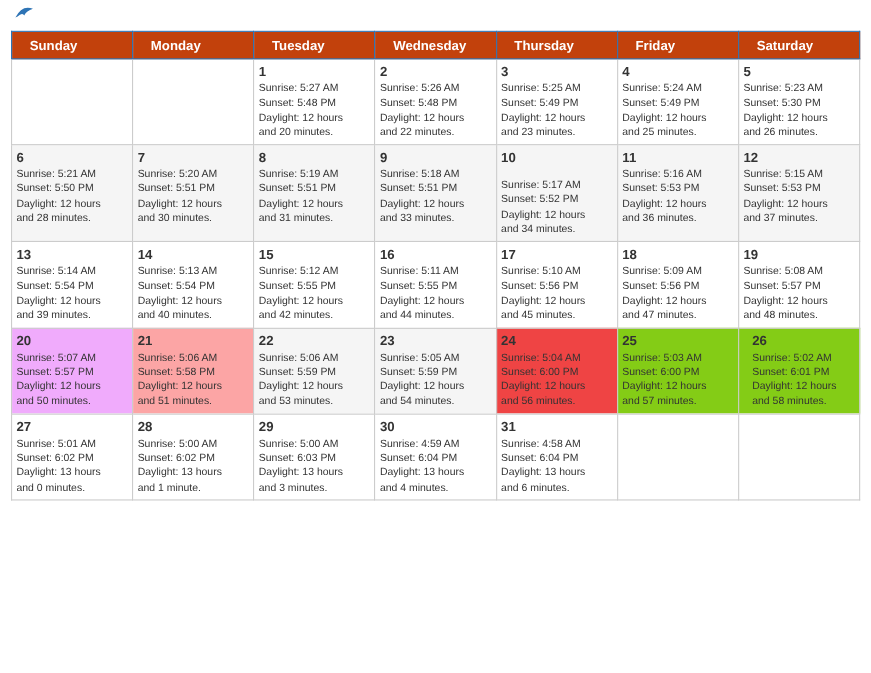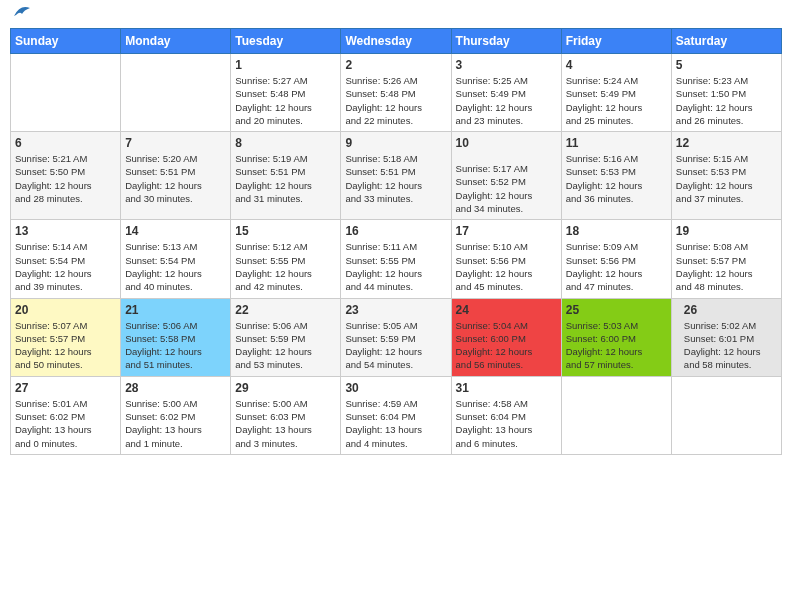--- a/index.html
+++ b/index.html
@@ -40,25 +40,25 @@
     .location-title {
       font-size: 16px;
       color: #555;
     }
     .calendar {
       width: 100%;
       border-collapse: collapse;
       border: 1px solid #ccc;
     }
     .calendar th {
-      background-color: #3b82f6;
+      background-color: #c2410c;
       color: #fff;
       font-size: 12px;
       font-weight: bold;
-      padding: 5px 4px;
+      padding: 5px 16px;
       text-align: left;
       border: 1px solid #2e74b5;
     }
     .calendar td {
       width: 14.28%;
       vertical-align: top;
       border: 1px solid #ccc;
       padding: 4px 4px;
       font-size: 10px;
       color: #333;
@@ -143,21 +143,21 @@
         <td>
           <span class="day-num">4</span>
           <div class="day-info" style="white-space: pre-line;">Sunrise: 5:24 AM
 Sunset: 5:49 PM
 Daylight: 12 hours
 and 25 minutes.</div>
         </td>
         <td>
           <span class="day-num">5</span>
           <div class="day-info" style="white-space: pre-line;">Sunrise: 5:23 AM
-Sunset: 1:50 PM
+Sunset: 5:30 PM
 Daylight: 12 hours
 and 26 minutes.</div>
         </td>
       </tr>
       <tr>
         <td style="background: rgb(245, 245, 245);">
           <span class="day-num">6</span>
           <div class="day-info" style="white-space: pre-line;">Sunrise: 5:21 AM
 Sunset: 5:50 PM
 Daylight: 12 hours
@@ -251,28 +251,28 @@
         </td>
         <td>
           <span class="day-num">19</span>
           <div class="day-info" style="white-space: pre-line;">Sunrise: 5:08 AM
 Sunset: 5:57 PM
 Daylight: 12 hours
 and 48 minutes.</div>
         </td>
       </tr>
       <tr>
-        <td style="background: #fef9c3;">
+        <td style="background: #f0abfc;">
           <span class="day-num">20</span>
           <div class="day-info" style="white-space: pre-line;">Sunrise: 5:07 AM
 Sunset: 5:57 PM
 Daylight: 12 hours
 and 50 minutes.</div>
         </td>
-        <td style="background: #7dd3fc;">
+        <td style="background: #fca5a5;">
           <span class="day-num">21</span>
           <div class="day-info" style="white-space: pre-line;">Sunrise: 5:06 AM
 Sunset: 5:58 PM
 Daylight: 12 hours
 and 51 minutes.</div>
         </td>
         <td style="background: rgb(245, 245, 245);">
           <span class="day-num">22</span>
           <div class="day-info" style="white-space: pre-line;">Sunrise: 5:06 AM
 Sunset: 5:59 PM
@@ -293,21 +293,21 @@
 Daylight: 12 hours
 and 56 minutes.</div>
         </td>
         <td style="background: #84cc16;">
           <span class="day-num">25</span>
           <div class="day-info" style="white-space: pre-line;">Sunrise: 5:03 AM
 Sunset: 6:00 PM
 Daylight: 12 hours
 and 57 minutes.</div>
         </td>
-        <td style="background: #e5e5e5; padding-left: 12px;">
+        <td style="background: #84cc16; padding-left: 12px;">
           <span class="day-num">26</span>
           <div class="day-info" style="white-space: pre-line;">Sunrise: 5:02 AM
 Sunset: 6:01 PM
 Daylight: 12 hours
 and 58 minutes.</div>
         </td>
       </tr>
       <tr>
         <td>
           <span class="day-num">27</span>

